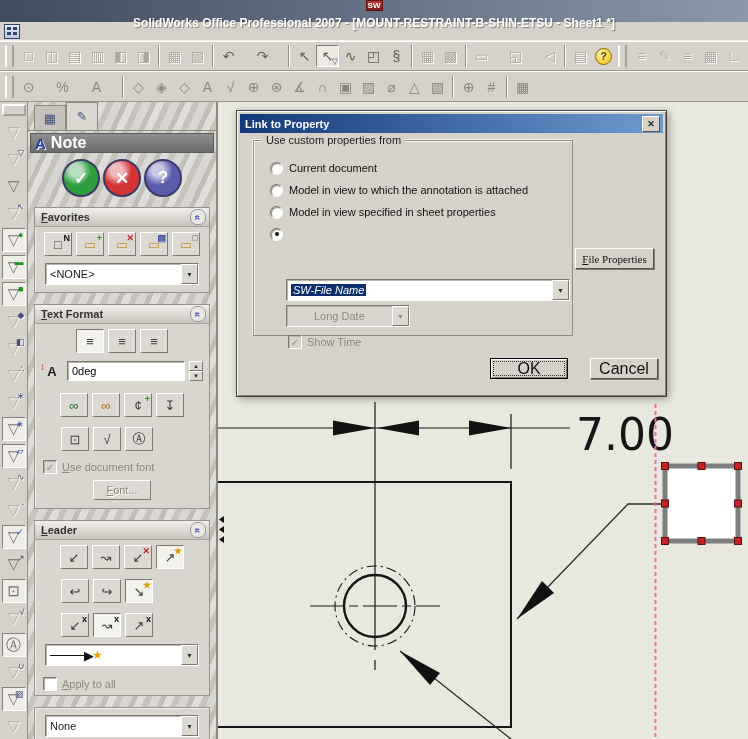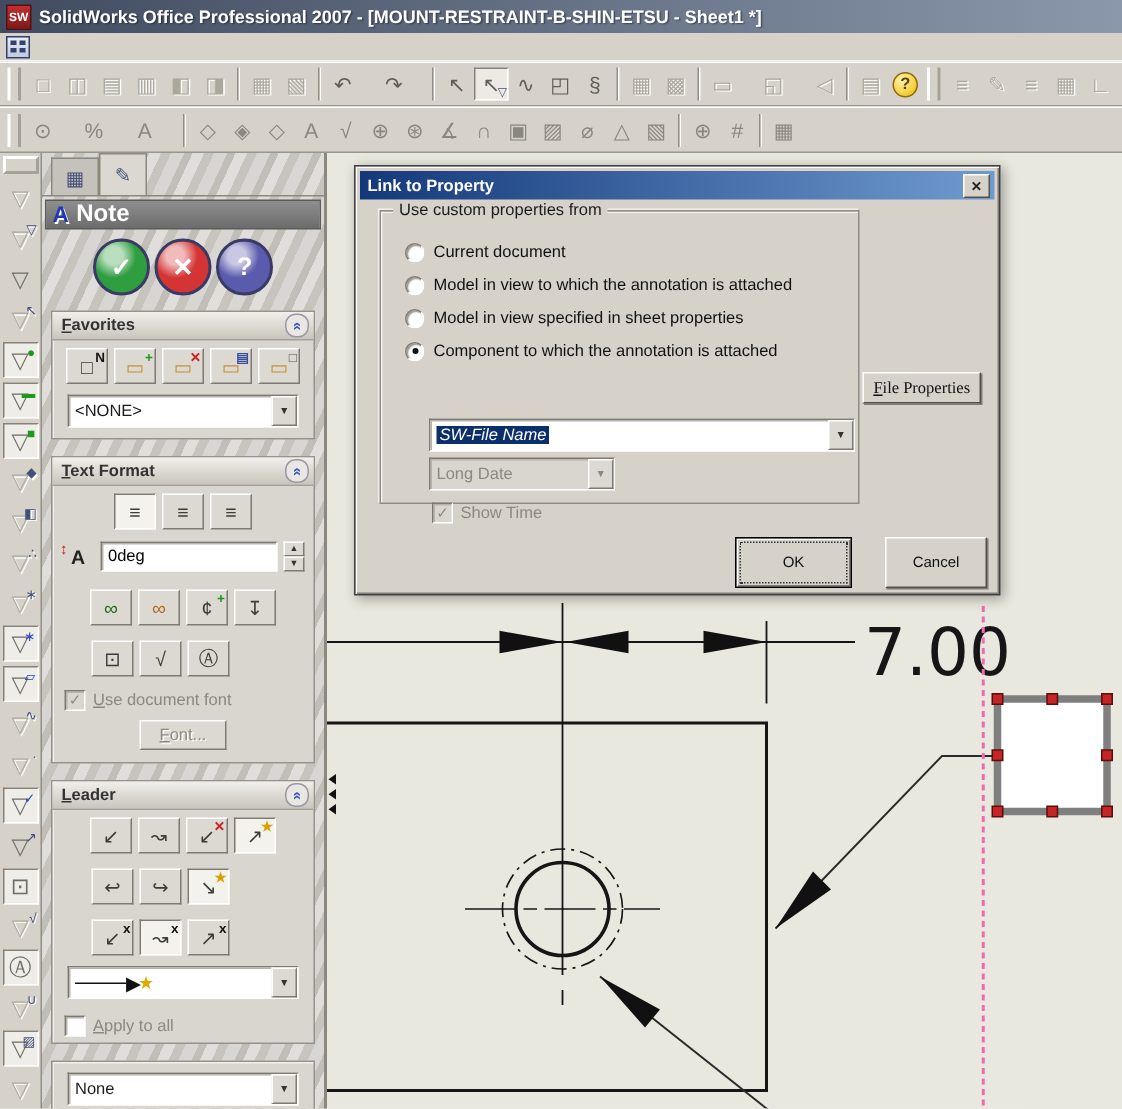--- a/index.html
+++ b/index.html
@@ -1,21 +1,21 @@
 <!DOCTYPE html>
 <html style="--chrome-bg: #d6d2ca; --canvas-bg: #e8e8de; --titlebar-start: #404b60; --titlebar-end: #8b97ab; --dialog-title-start: #14397a; --dialog-title-end: #6f9ad0; --selection-bg: #0b2f6b; --pink-line: #f468b0; --handle-red: #c52525; --note-border: #7f7f7f;"><head>
 <meta charset="utf-8">
 <style>
   html,body{margin:0;padding:0;width:748px;height:739px;overflow:hidden;
     font-family:"Liberation Sans",sans-serif;font-size:11px;-webkit-font-smoothing:antialiased;}
   #app{position:relative;width:748px;height:739px;background:var(--chrome-bg,#d6d2ca);}
 
   
   .titlebar{height:22px;display:flex;align-items:center;gap:5px;padding:0 4px;
-    background:linear-gradient(90deg,var(--titlebar-start,#404b60),var(--titlebar-end,#8b97ab));}
+    background:linear-gradient(90deg,var(--titlebar-start,#404b60),var(--titlebar-end,#8b97ab));flex-direction:column;}
   .app-icon{width:15px;height:15px;background:linear-gradient(#c03030,#801818);color:#fff;
     font-size:8px;font-weight:bold;display:flex;align-items:center;justify-content:center;border:1px solid #5a0f0f;}
   .title-text{color:#fff;font-weight:bold;font-size:12px;text-shadow:1px 1px 1px #00000066;white-space:nowrap;}
 
   
   .menubar{height:18px;display:flex;align-items:center;background:var(--chrome-bg,#d6d2ca);
     border-bottom:1px solid #f4f2ee;padding-left:2px;}
   .menu-grid-icon{width:14px;height:13px;margin:0 6px 0 2px;border:1px solid #31426e;
     background:linear-gradient(#e8ecf4,#c2cade);display:inline-block;position:relative;}
   .menu-grid-icon:before{content:"";position:absolute;left:2px;top:2px;width:4px;height:3px;background:#31426e;box-shadow:6px 0 0 #31426e,0 5px 0 #31426e,6px 5px 0 #31426e;}
@@ -84,21 +84,21 @@
     background:#dcd9d2;border:1px solid;border-color:#fff #7e7a72 #7e7a72 #fff;font-size:13px;color:#3c3c38;}
   .pbtn .glyph{color:var(--icon-color,currentColor);}
   .pbtn .accent{position:absolute;right:1px;top:0;font-size:9px;font-weight:bold;color:var(--accent-color,#444);}
   .pbtn.pressed{background:#f4f2ec;border-color:#7e7a72 #fff #fff #7e7a72;}
   .combo{height:20px;margin:2px 10px 7px;display:flex;background:#fff;border:1px solid;border-color:#7e7a72 #fff #fff #7e7a72;
     box-shadow:inset 1px 1px 0 #b8b4ac;align-items:center;}
   .combo-val{flex:1;padding:0 4px;color:#1a1a1a;white-space:nowrap;overflow:hidden;}
   .combo-btn{width:17px;height:100%;display:flex;align-items:center;justify-content:center;font-size:7px;color:#333;
     background:#dcd9d2;border:1px solid;border-color:#fff #7e7a72 #7e7a72 #fff;box-sizing:border-box;}
   .combo.disabled{background:#d9d6cf;}
-  .combo.disabled .combo-val{color:#8c887e;}
+  .combo.disabled .combo-val{color:#8c887e;margin-left:23px;}
   .combo.disabled .combo-btn{color:#8c887e;}
   .angle-row{display:flex;align-items:center;gap:4px;padding:2px 6px 6px;}
   .angle-icon{width:22px;height:22px;position:relative;font-weight:bold;color:#222;font-size:13px;
     display:flex;align-items:center;justify-content:center;}
   .angle-icon:before{content:"↕";position:absolute;left:-1px;top:1px;color:#c22;font-size:10px;}
   .field{height:18px;background:#fff;border:1px solid;border-color:#7e7a72 #fff #fff #7e7a72;
     box-shadow:inset 1px 1px 0 #b8b4ac;font-family:"Liberation Sans",sans-serif;font-size:11px;padding:0 4px;}
   .angle-field{flex:1;min-width:0;}
   .spinner{display:flex;flex-direction:column;}
   .spin{width:14px;height:10px;font-size:6px;display:flex;align-items:center;justify-content:center;
@@ -143,22 +143,22 @@
   .radio .dot{width:4px;height:4px;border-radius:50%;background:transparent;}
   .radio-row.selected .radio .dot{background:#111;}
   .radio-label{color:#111;}
   .dlg-combo{position:absolute;left:32px;top:138px;width:282px;height:20px;margin:0;font-style:italic;}
   .sel-text{background:var(--selection-bg,#0b2f6b);color:#fff;padding:0 2px;}
   .dlg-combo2{position:absolute;left:32px;top:164px;width:122px;height:20px;margin:0;}
   .dlg-check{position:absolute;left:34px;top:194px;}
   .fp-btn{position:absolute;left:338px;top:137px;width:79px;height:21px;background:#d6d2ca;
     border:1px solid;border-color:#fff #55524c #55524c #fff;box-shadow:1px 1px 0 #807c74;
     font-family:Liberation Serif, serif;font-size:11px;color:#111;}
-  .dlg-btn{position:absolute;top:247px;height:34px;background:#d6d2ca;color:#111;
-    font-family:"Liberation Sans",sans-serif;font-size:10px;
+  .dlg-btn{position:absolute;top:247px;height:21px;background:#d6d2ca;color:#111;
+    font-family:"Liberation Sans",sans-serif;font-size:16px;
     border:1px solid;border-color:#fff #55524c #55524c #fff;box-shadow:1px 1px 0 #807c74;}
   .dlg-btn.default{left:253px;width:78px;border:1px solid #000;box-shadow:inset 1px 1px 0 #fff,inset -1px -1px 0 #807c74;outline:1px dotted #333;outline-offset:-4px;}
   .dlg-btn.cancel{left:353px;width:68px;}
 </style>
 </head>
 <body>
 
 <div id="app">
 
   <div class="titlebar">
@@ -918,21 +918,20 @@
               <span class="radio">
                 <span class="dot"></span>
               </span>
               <span class="radio-label">Model in view specified in sheet properties</span>
             </label>
 
             <label class="radio-row selected">
               <span class="radio">
                 <span class="dot"></span>
               </span>
-              <span class="radio-label">Component to which the annotation is attached</span>
             </label>
 
         </div>
         <div class="combo dlg-combo">
           <span class="combo-val"><span class="sel-text">SW-File Name</span></span>
           <span class="combo-btn">▼</span>
         </div>
         <div class="combo dlg-combo2 disabled">
           <span class="combo-val">Long Date</span>
           <span class="combo-btn">▼</span>

